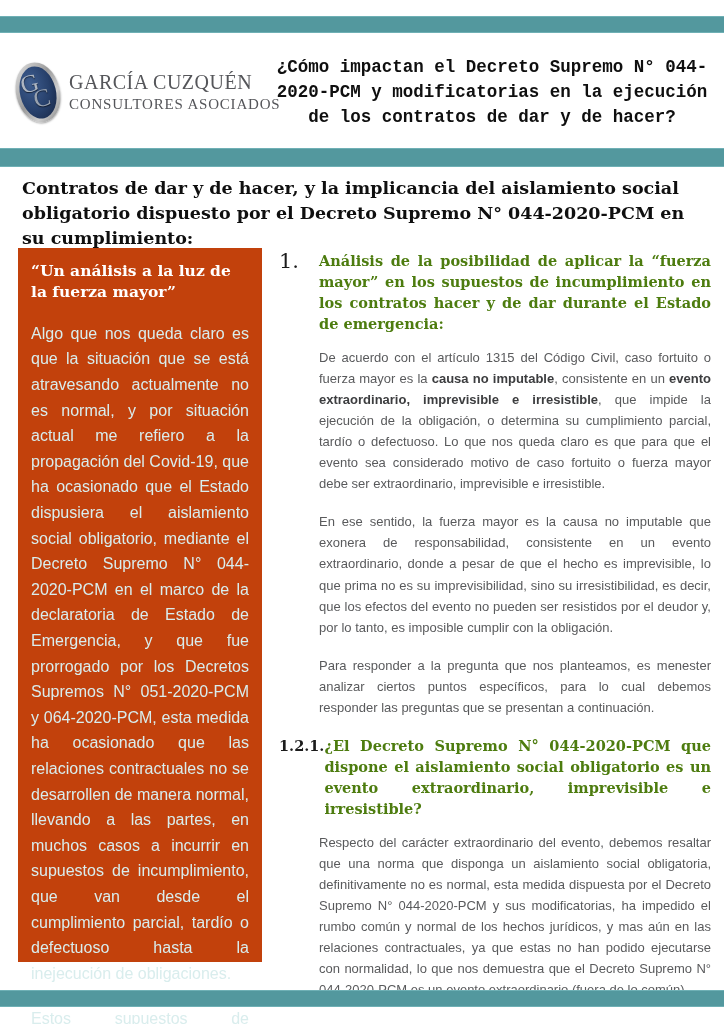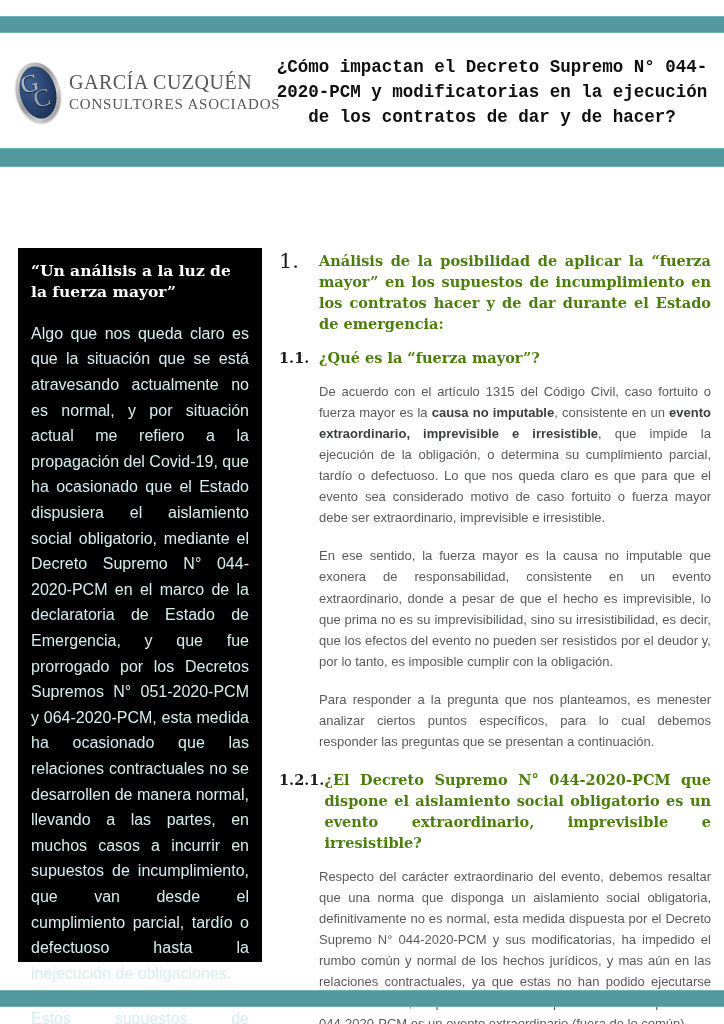--- a/index.html
+++ b/index.html
@@ -74,21 +74,21 @@
     text-align:left;
   }
   
   .content{
     position:absolute;top:248px;left:0;width:724px;
     display:flex;align-items:flex-start;
   }
   .sidebar{
     box-sizing:border-box;
     margin-left:18px;width:244px;height:714px;flex:0 0 auto;
-    background:#000000;
+    background:#c2410c;
     padding:13px 13px;
   }
   .sidebar-title{
     font-family:"DejaVu Serif","Liberation Serif", serif;
     font-weight:bold;font-size:15.5px;line-height:1.35;color:#ffffff;
     margin:0 0 18px 0;
   }
   .sidebar-para{
     font-size:16px;line-height:1.6;color:#d9eded;
     text-align:justify;margin:0 0 20px 0;
@@ -136,37 +136,34 @@
       <div class="logo-text">
         <div class="company-name">GARCÍA CUZQUÉN</div>
         <div class="company-subtitle">CONSULTORES ASOCIADOS</div>
       </div>
     </div>
     <div class="page-title">¿Cómo impactan el Decreto Supremo N° 044-2020-PCM y modificatorias en la ejecución de los contratos de dar y de hacer?</div>
   </div>
 
   <div class="accent-bar header-divider"></div>
 
+  <div class="article-heading">Contratos de dar y de hacer, y la implicancia del aislamiento social obligatorio dispuesto por el Decreto Supremo N° 044-2020-PCM en su cumplimiento:</div>
 
   <div class="content">
 
     <div class="sidebar">
       <div class="sidebar-title">“Un análisis a la luz de la fuerza mayor”</div>
       <p class="sidebar-para">Algo que nos queda claro es que la situación que se está atravesando actualmente no es normal, y por situación actual me refiero a la propagación del Covid-19, que ha ocasionado que el Estado dispusiera el aislamiento social obligatorio, mediante el Decreto Supremo N° 044-2020-PCM en el marco de la declaratoria de Estado de Emergencia, y que fue prorrogado por los Decretos Supremos N° 051-2020-PCM y 064-2020-PCM, esta medida ha ocasionado que las relaciones contractuales no se desarrollen de manera normal, llevando a las partes, en muchos casos a incurrir en supuestos de incumplimiento, que van desde el cumplimiento parcial, tardío o defectuoso hasta la inejecución de obligaciones.</p>
       <p class="sidebar-para">Estos supuestos de incumplimiento son de vital importancia en los contratos de dar y de hacer, ya que en muchos casos los efectos ocasionados por el aislamiento social obligatorio dispuesto por el Decreto Supremo 044-2020-PCM afectan directamente al cumplimiento de la obligación, es por ello que el fin de este artículo es analizar los posibles incumplimientos contractuales a la luz de la posibilidad de aplicar la figura de la fuerza mayor en estos supuestos, con la finalidad de que el incumplimiento no sea imputable al deudor.</p>
     </div>
 
     <div class="article">
         <div class="sec-row">
           <div class="sec-num big">1.</div>
           <div class="sec-heading">Análisis de la posibilidad de aplicar la “fuerza mayor” en los supuestos de incumplimiento en los contratos hacer y de dar durante el Estado de emergencia:</div>
-        </div>
-        <div class="sec-row">
-          <div class="sec-num">1.1.</div>
-          <div class="sec-heading">¿Qué es la “fuerza mayor”?</div>
         </div>
         <p class="sec-para"><span>De acuerdo con el artículo 1315 del Código Civil, caso fortuito o fuerza mayor es la </span><b>causa no imputable</b><span>, consistente en un </span><b>evento extraordinario, imprevisible e irresistible</b><span>, que impide la ejecución de la obligación, o determina su cumplimiento parcial, tardío o defectuoso. Lo que nos queda claro es que para que el evento sea considerado motivo de caso fortuito o fuerza mayor debe ser extraordinario, imprevisible e irresistible.</span></p>
         <p class="sec-para"><span>En ese sentido, la fuerza mayor es la causa no imputable que exonera de responsabilidad, consistente en un evento extraordinario, donde a pesar de que el hecho es imprevisible, lo que prima no es su imprevisibilidad, sino su irresistibilidad, es decir, que los efectos del evento no pueden ser resistidos por el deudor y, por lo tanto, es imposible cumplir con la obligación.</span></p>
         <p class="sec-para"><span>Para responder a la pregunta que nos planteamos, es menester analizar ciertos puntos específicos, para lo cual debemos responder las preguntas que se presentan a continuación.</span></p>
         <div class="sec-row">
           <div class="sec-num">1.2.1.</div>
           <div class="sec-heading">¿El Decreto Supremo N° 044-2020-PCM que dispone el aislamiento social obligatorio es un evento extraordinario, imprevisible e irresistible?</div>
         </div>
         <p class="sec-para"><span>Respecto del carácter extraordinario del evento, debemos resaltar que una norma que disponga un aislamiento social obligatoria, definitivamente no es normal, esta medida dispuesta por el Decreto Supremo N° 044-2020-PCM y sus modificatorias, ha impedido el rumbo común y normal de los hechos jurídicos, y mas aún en las relaciones contractuales, ya que estas no han podido ejecutarse con normalidad, lo que nos demuestra que el Decreto Supremo N° 044-2020-PCM es un evento extraordinario (fuera de lo común).</span></p>
       </div>

